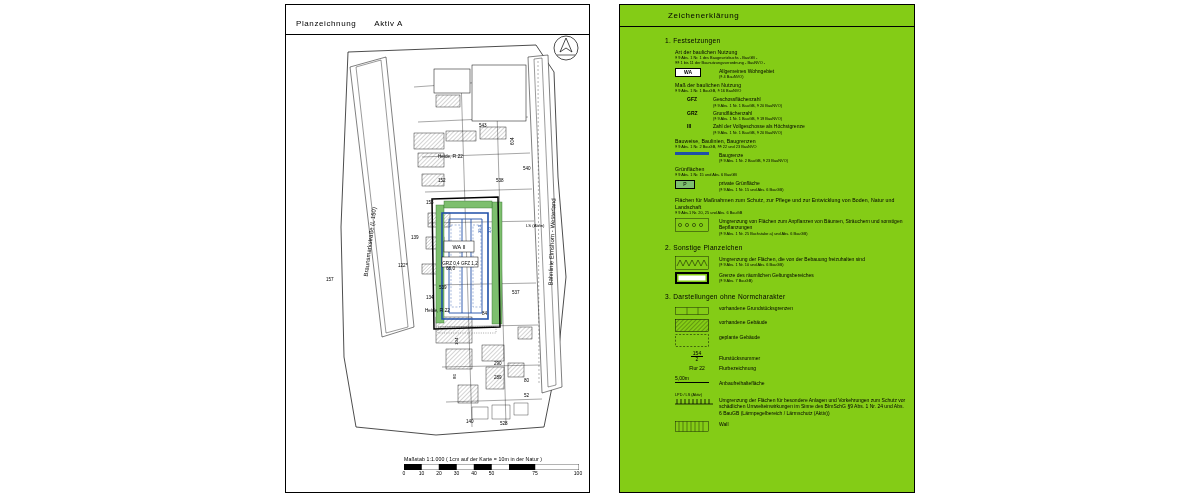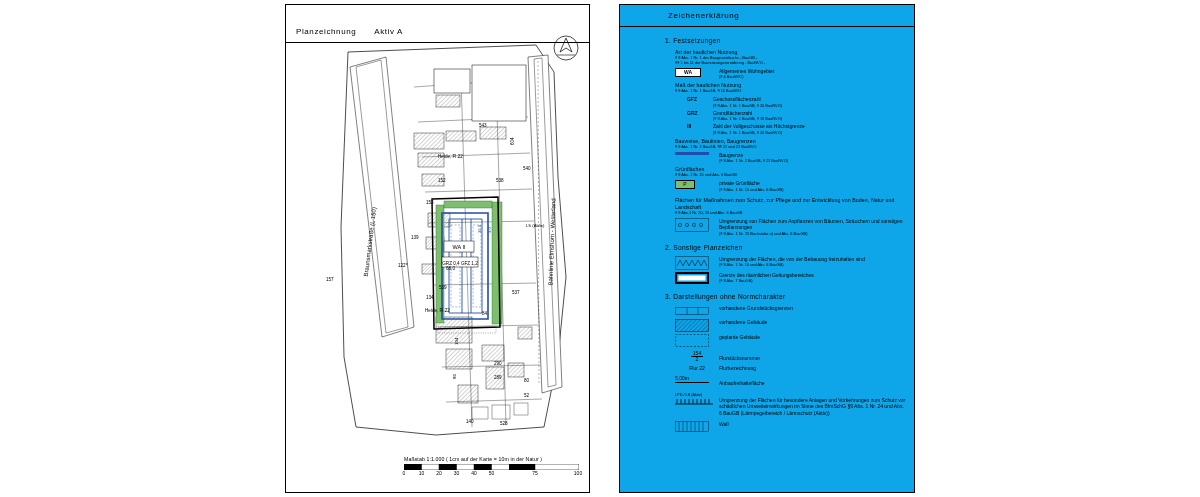--- a/index.html
+++ b/index.html
@@ -19,21 +19,21 @@
   
   #plan-sheet {
     position: absolute;
     left: 285px; top: 4px;
     width: 305px; height: 489px;
     border: 1px solid #000;
     background: #fff;
   }
   #plan-title {
     position: absolute;
-    left: 0; top: 16px; width: 100%; height: 22px;
+    left: 0; top: 8px; width: 100%; height: 22px;
     border-bottom: 1px solid #000;
     font-size: 8px;
     letter-spacing: 0.6px;
     display: flex; align-items: center;
     padding-left: 10px;
     color: #000;
   }
   #plan-title .t2 { margin-left: 18px; }
 
   #map-area {
@@ -65,21 +65,21 @@
     font-size: 5px; color: #000;
   }
   #scale-labels span { position: absolute; top: 0; transform: translateX(-50%); }
 
   
   #legend-sheet {
     position: absolute;
     left: 619px; top: 4px;
     width: 296px; height: 489px;
     border: 1px solid #000;
-    background: #0ea5e9;
+    background: #84cc16;
   }
   #legend-title {
     position: absolute; left: 0; top: 0; width: 100%; height: 22px;
     border-bottom: 1px solid #000;
     font-size: 8px; letter-spacing: 0.6px;
     display: flex; align-items: center;
     padding-left: 48px;
     color: #000;
   }
   #legend-body {

